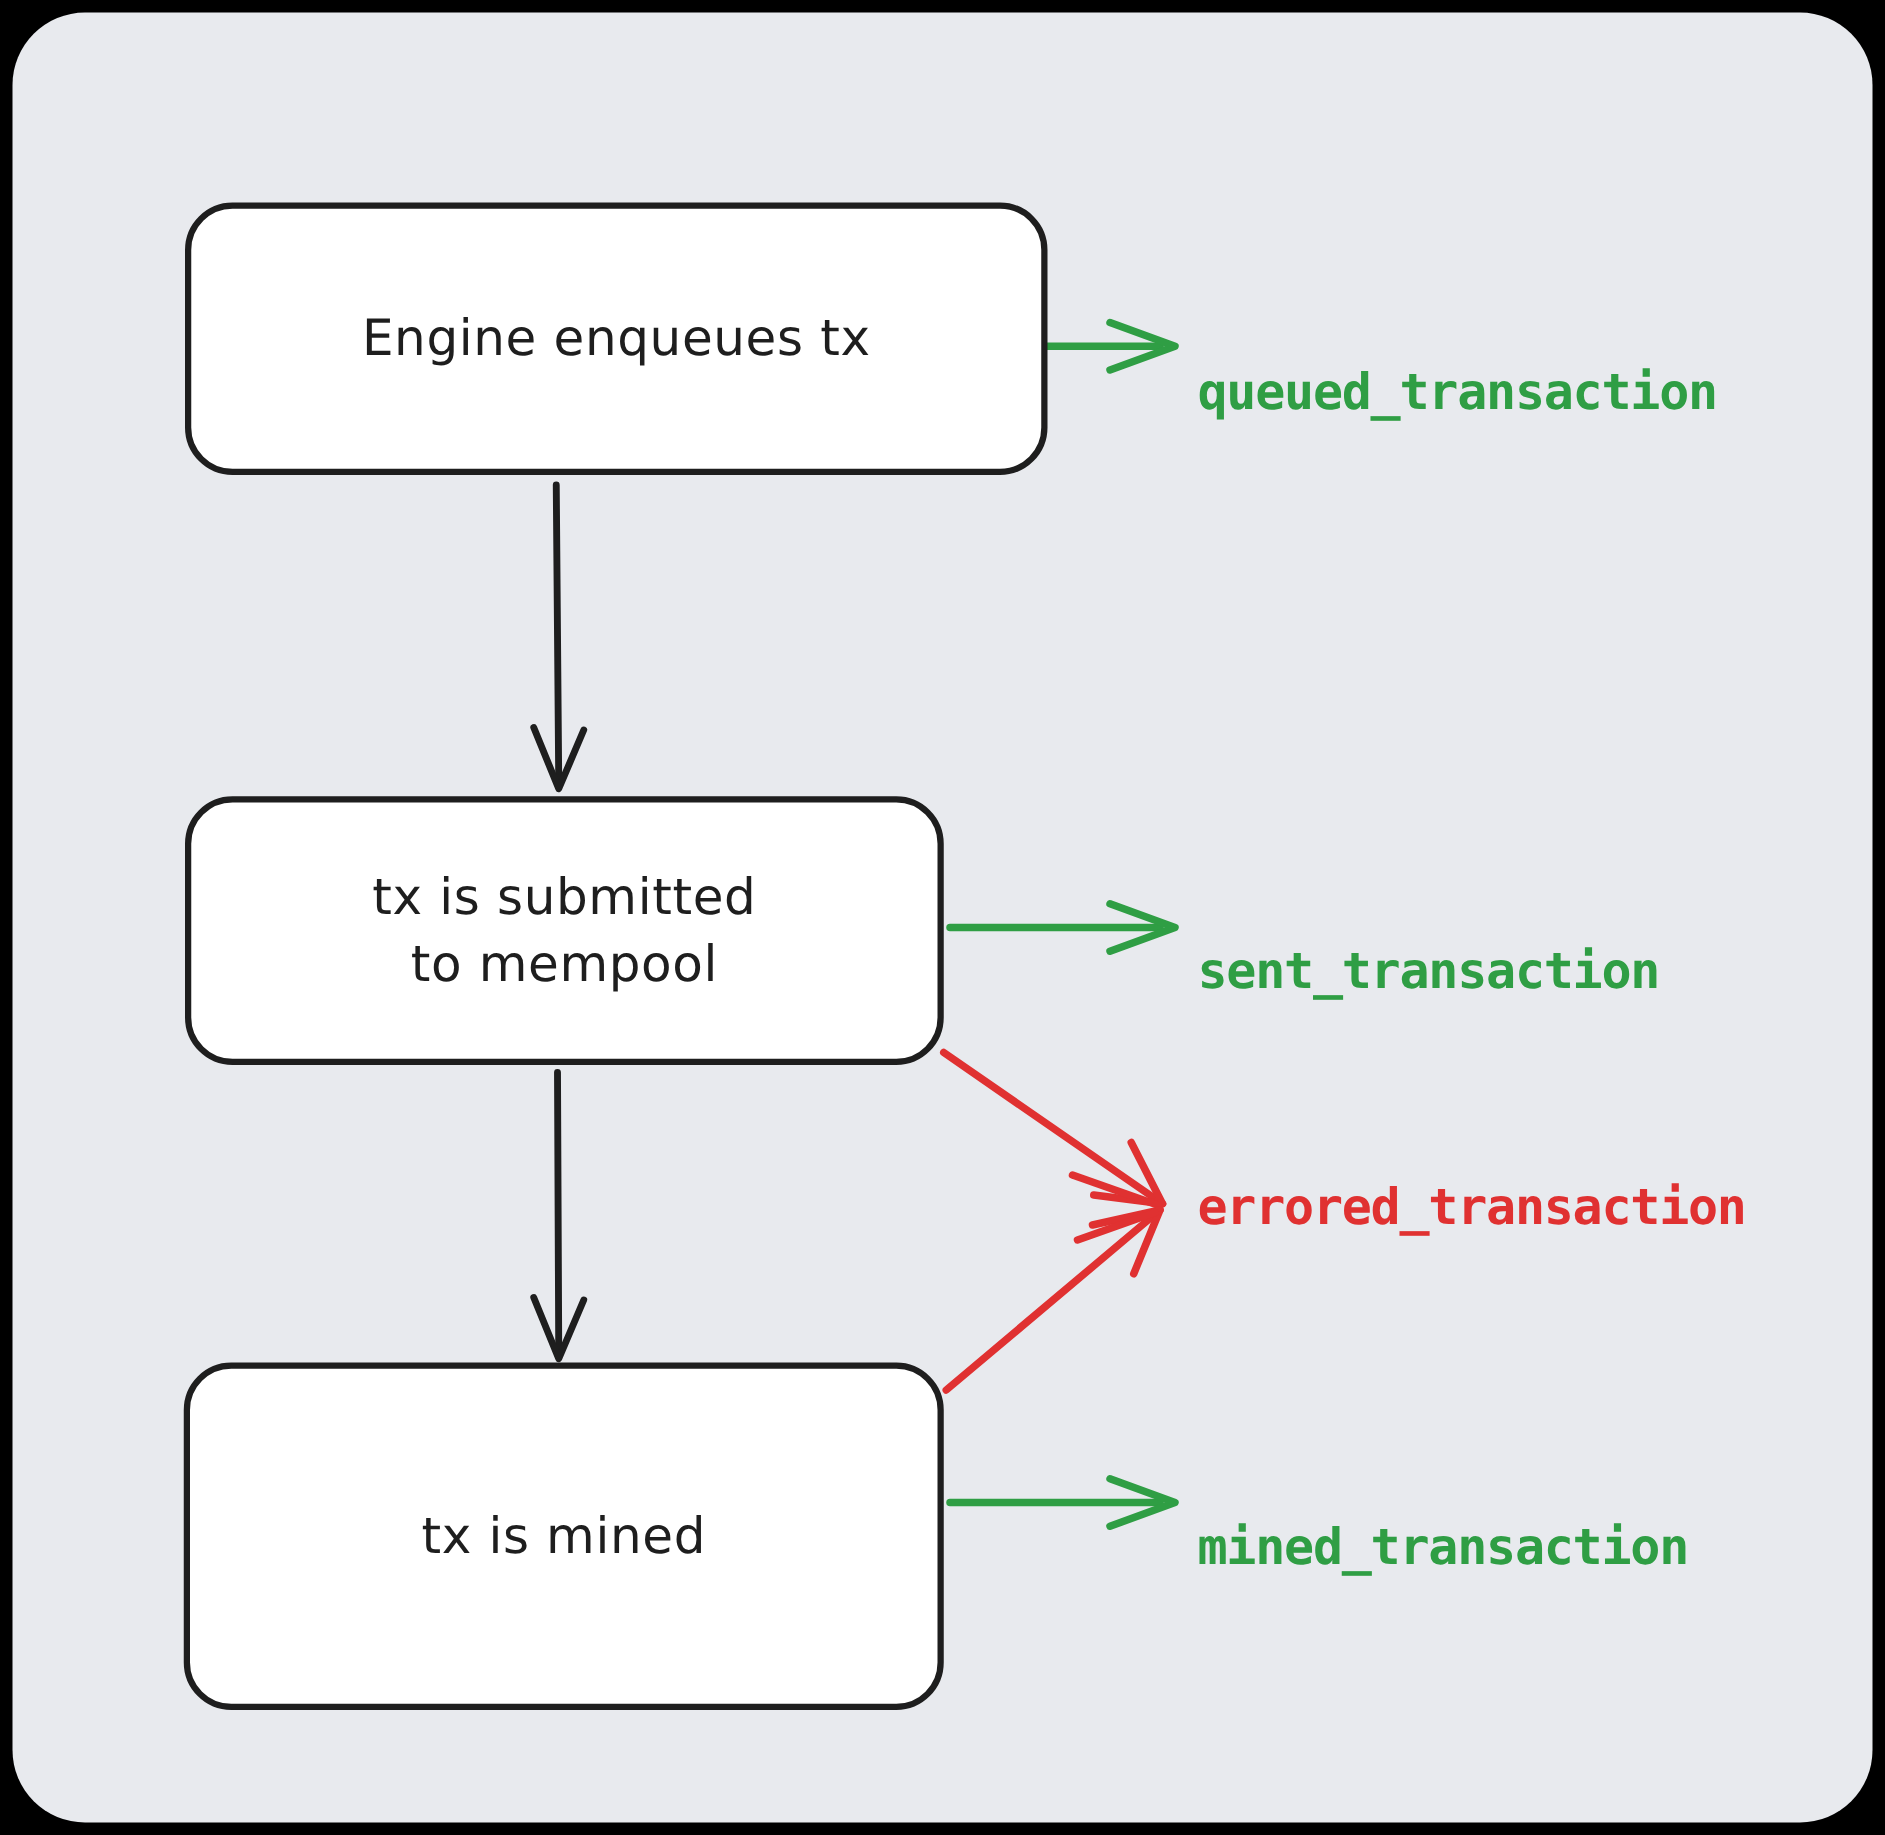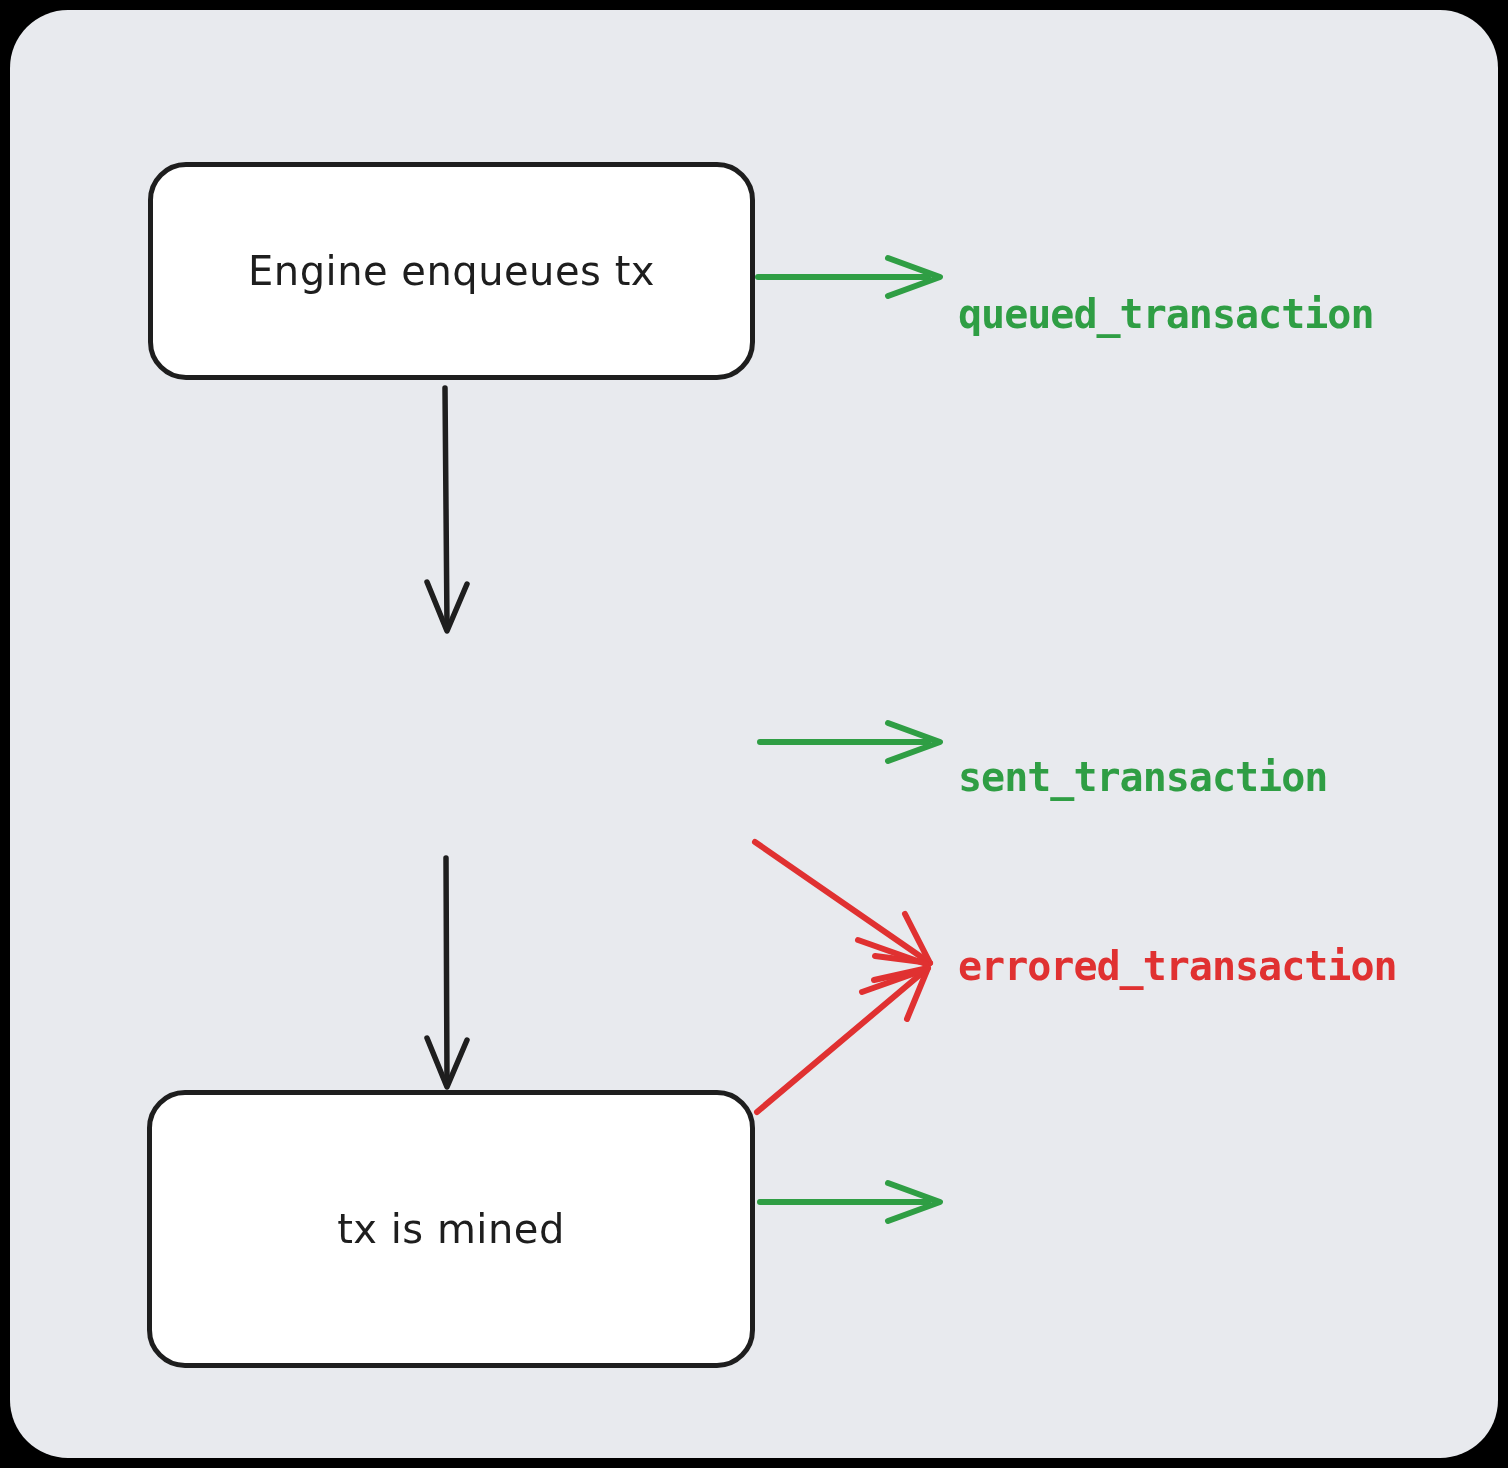--- a/index.html
+++ b/index.html
@@ -34,21 +34,21 @@
     position: absolute;
     box-sizing: border-box;
     background: #ffffff;
     border: 5px solid #1e1e1e;
     border-radius: 38px;
     display: flex;
     align-items: center;
     justify-content: center;
     text-align: center;
   }
-  .node-1 { left: 148px; top: 162px;  width: 607px; height: 218px; }
+  .node-1 { left: 148px; top: 162px;  width: 690px; height: 218px; }
   .node-2 { left: 148px; top: 637px;  width: 607px; height: 215px; }
   .node-3 { left: 147px; top: 1090px; width: 608px; height: 278px; }
   .node-label {
     font-family: "DejaVu Sans", sans-serif;
     font-size: 40px;
     line-height: 1.35;
     color: #1e1e1e;
     white-space: pre-line;
     letter-spacing: 0.5px;
   }
@@ -112,25 +112,30 @@
     <g stroke-width="6" stroke-linecap="round" stroke-linejoin="round" stroke="#2f9e44">
       <path d="M760,1202 L928,1202"></path>
       <path d="M888,1183 L940,1202 L888,1221"></path>
     </g>
   </svg>
 
   <div class="node node-1">
     <span class="node-label">Engine enqueues tx</span>
   </div>
 
+  <div class="node node-2">
+    <span class="node-label">tx is submitted
+to mempool</span>
+  </div>
 
   <div class="node node-3">
     <span class="node-label">tx is mined</span>
   </div>
 
   <div class="event-label event-green lbl-queued">queued_transaction</div>
 
   <div class="event-label event-red lbl-errored">errored_transaction</div>
 
   <div class="event-label event-green lbl-sent">sent_transaction</div>
 
+  <div class="event-label event-green lbl-mined">mined_transaction</div>
 
 </div>
 
 </body></html>

